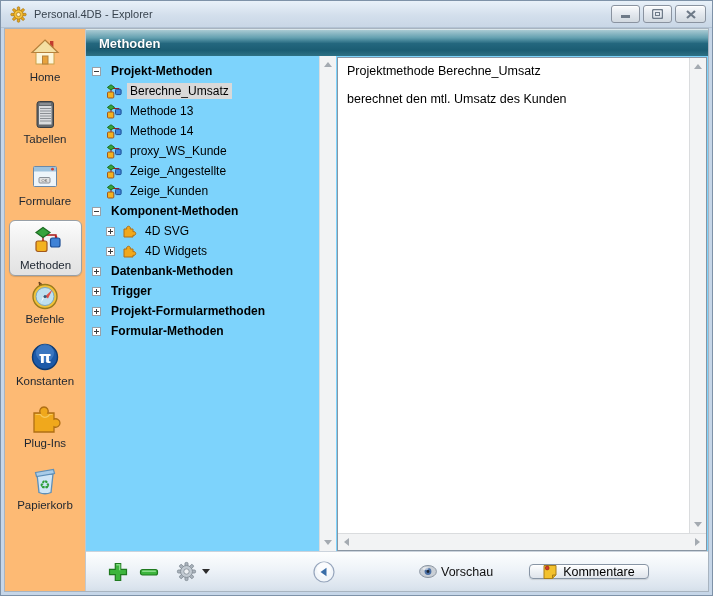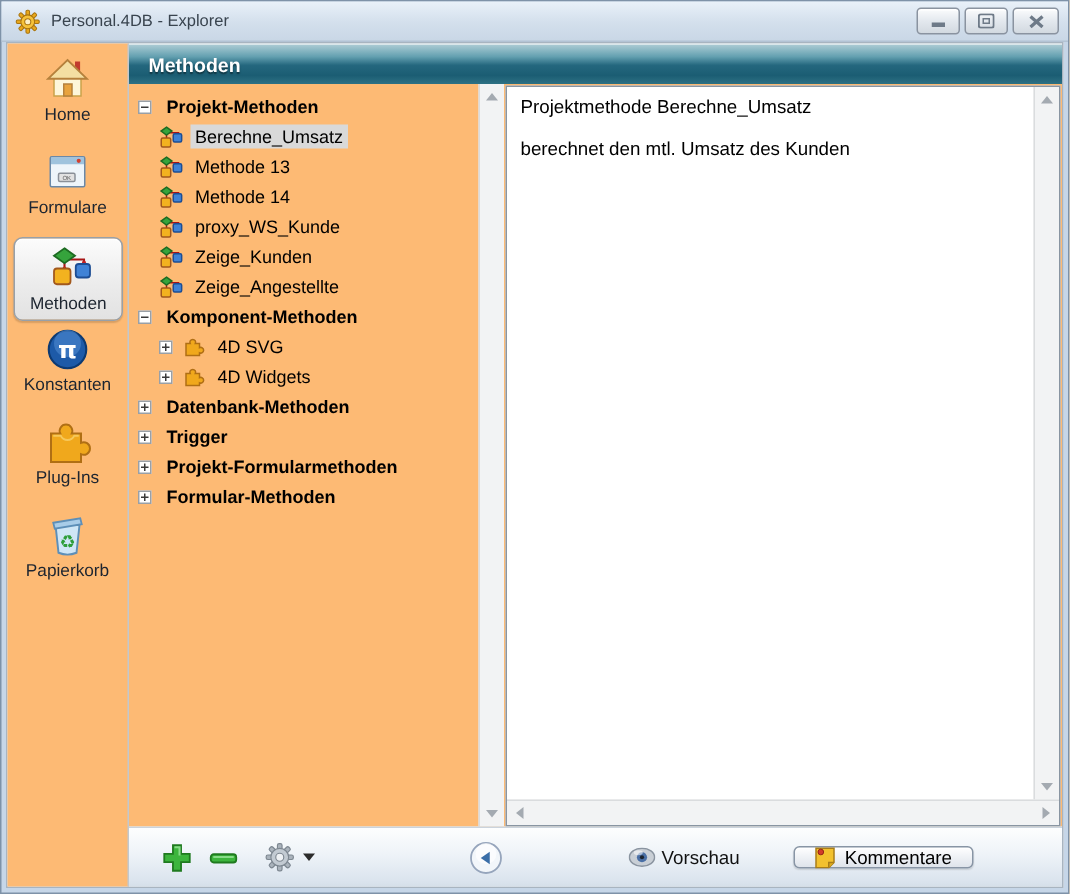--- a/index.html
+++ b/index.html
@@ -65,21 +65,21 @@
   
   .main { flex:1; display:flex; flex-direction:column; min-width:0; }
   .section-header {
     height:27px; flex:0 0 27px;
     background:linear-gradient(#a9cad3 0%, #63a0b0 30%, #24677e 52%, #1b5d73 78%, #2e7184 100%);
     border-top:1px solid #d9e6ea;
     color:#ffffff; font-weight:bold; font-size:13px;
     display:flex; align-items:center; padding-left:13px;
     text-shadow:0 1px 1px rgba(0,0,0,.45);
   }
-  .content { flex:1; display:flex; min-height:0; background:#fdba74; }
+  .content { flex:1; display:flex; min-height:0; background:#7dd3fc; }
   
   .tree-panel { width:250px; flex:0 0 250px; display:flex; }
   .tree { flex:1; padding-top:5px; overflow:hidden; }
   .trow { height:20px; display:flex; align-items:center; font-size:12px; color:#000; white-space:nowrap; }
   .trow.group { padding-left:6px; font-weight:bold; }
   .trow.child-method { padding-left:20px; }
   .trow.child-comp { padding-left:20px; }
   .expbox {
     width:9px; height:9px; flex:0 0 9px;
     border:1px solid #99a0a7; background:#fff; position:relative; margin-right:7px;
@@ -184,20 +184,36 @@
         <div class="side-item">
           <svg class="icon32" viewBox="0 0 32 32">
             <rect x="21" y="4" width="3.4" height="7" fill="#c23b2e"></rect>
             <rect x="7" y="14" width="18" height="13" fill="#fdf6da" stroke="#c9a24a"></rect>
             <path d="M16 3 L29 15.5 H3 Z" fill="#f4dfa2" stroke="#b5813c" stroke-width="1.2"></path>
             <rect x="13.5" y="19" width="5.5" height="8" fill="#e8a33d" stroke="#b5813c"></rect>
           </svg>
           <span class="side-label">Home</span>
         </div>
 
+        <div class="side-item">
+          <svg class="icon32" viewBox="0 0 32 32">
+            <rect x="8" y="2.5" width="16.5" height="26" rx="2.5" fill="#63686d" stroke="#3a3e42"></rect>
+            <rect x="10" y="7" width="12.5" height="18.5" fill="#d9dcdf"></rect>
+            <rect x="10.5" y="4" width="11.5" height="2" fill="#8a8f94"></rect>
+            <g stroke="#8a8f94" stroke-width="1">
+              <line x1="11" y1="9.5" x2="22" y2="9.5"></line>
+                <line x1="11" y1="12" x2="22" y2="12"></line>
+              <line x1="11" y1="14.5" x2="22" y2="14.5"></line>
+                <line x1="11" y1="17" x2="22" y2="17"></line>
+              <line x1="11" y1="19.5" x2="22" y2="19.5"></line>
+                <line x1="11" y1="22" x2="22" y2="22"></line>
+            </g>
+          </svg>
+          <span class="side-label">Tabellen</span>
+        </div>
 
         <div class="side-item">
           <svg class="icon32" viewBox="0 0 32 32">
             <rect x="4.5" y="5.5" width="23" height="20" rx="1" fill="#eef5fa" stroke="#6a89a8"></rect>
             <rect x="5" y="6" width="22" height="4.5" fill="#9fc3dd"></rect>
             <circle cx="23.5" cy="8.2" r="1.4" fill="#d24030"></circle>
             <rect x="10" y="16.5" width="11" height="5.5" rx="1" fill="#e2e2e2" stroke="#8a9098"></rect>
             <text x="15.5" y="21" font-size="4" text-anchor="middle" fill="#555">OK</text>
           </svg>
           <span class="side-label">Formulare</span>
@@ -208,20 +224,31 @@
             <path d="M13 8 V22 M13 10 H26 V14" stroke="#a81616" stroke-width="1.4" fill="none"></path>
             <circle cx="13" cy="16" r="1.3" fill="#c42020"></circle>
             <circle cx="26" cy="12" r="1.3" fill="#c42020"></circle>
             <polygon points="13,2.5 20,7.5 13,12.5 6,7.5" fill="#35a33c" stroke="#1d6b22" stroke-width="1.2"></polygon>
             <rect x="6" y="16" width="11" height="10.5" rx="2" fill="#f3b21f" stroke="#a2581c" stroke-width="1.2"></rect>
             <rect x="20.5" y="13" width="9.5" height="9" rx="2" fill="#3f82d6" stroke="#1c4d94" stroke-width="1.2"></rect>
           </svg>
           <span class="side-label">Methoden</span>
         </div>
 
+        <div class="side-item">
+          <svg class="icon32" viewBox="0 0 32 32">
+            <polygon points="10,3 15,7 11,9" fill="#8a5a2a" stroke="#5e3c18"></polygon>
+            <circle cx="16" cy="17.5" r="12" fill="#f0c23a" stroke="#9a7a1c" stroke-width="1.4"></circle>
+            <circle cx="16" cy="17.5" r="9" fill="#bfe0f0" stroke="#7aa8c4"></circle>
+            <polygon points="16,17.5 23.5,10.5 19,19.5" fill="#e05048"></polygon>
+            <polygon points="16,17.5 12,23.5 14.5,16" fill="#f8f8f8"></polygon>
+            <circle cx="16" cy="17.5" r="1.6" fill="#355a78"></circle>
+          </svg>
+          <span class="side-label">Befehle</span>
+        </div>
 
         <div class="side-item">
           <svg class="icon32" viewBox="0 0 32 32">
             <circle cx="16" cy="16" r="12.5" fill="#1d5aa8" stroke="#0d3a72" stroke-width="1.4"></circle>
             <circle cx="16" cy="12" r="9" fill="#4a86cc" opacity="0.65"></circle>
             <text x="16" y="21.5" font-size="16" font-weight="bold" text-anchor="middle" fill="#ffffff" font-family="DejaVu Sans, sans-serif">π</text>
           </svg>
           <span class="side-label">Konstanten</span>
         </div>
 
@@ -299,31 +326,31 @@
                 <span class="tlabel">proxy_WS_Kunde</span>
               </div>
 
               <div class="trow child-method">
                 <svg class="micon" viewBox="0 0 16 15">
                   <path d="M5 4 V11 M5 4.5 H13 V7" stroke="#a81616" stroke-width="1" fill="none"></path>
                   <polygon points="5,0.8 8.6,3.4 5,6 1.4,3.4" fill="#35a33c" stroke="#1d6b22"></polygon>
                   <rect x="1.5" y="8" width="6.3" height="6" rx="1" fill="#f3b21f" stroke="#a2581c"></rect>
                   <rect x="9.5" y="5.2" width="5.6" height="5.4" rx="1" fill="#3f82d6" stroke="#1c4d94"></rect>
                 </svg>
+                <span class="tlabel">Zeige_Angestellte</span>
+              </div>
+
+              <div class="trow child-method">
+                <svg class="micon" viewBox="0 0 16 15">
+                  <path d="M5 4 V11 M5 4.5 H13 V7" stroke="#a81616" stroke-width="1" fill="none"></path>
+                  <polygon points="5,0.8 8.6,3.4 5,6 1.4,3.4" fill="#35a33c" stroke="#1d6b22"></polygon>
+                  <rect x="1.5" y="8" width="6.3" height="6" rx="1" fill="#f3b21f" stroke="#a2581c"></rect>
+                  <rect x="9.5" y="5.2" width="5.6" height="5.4" rx="1" fill="#3f82d6" stroke="#1c4d94"></rect>
+                </svg>
                 <span class="tlabel">Zeige_Kunden</span>
-              </div>
-
-              <div class="trow child-method">
-                <svg class="micon" viewBox="0 0 16 15">
-                  <path d="M5 4 V11 M5 4.5 H13 V7" stroke="#a81616" stroke-width="1" fill="none"></path>
-                  <polygon points="5,0.8 8.6,3.4 5,6 1.4,3.4" fill="#35a33c" stroke="#1d6b22"></polygon>
-                  <rect x="1.5" y="8" width="6.3" height="6" rx="1" fill="#f3b21f" stroke="#a2581c"></rect>
-                  <rect x="9.5" y="5.2" width="5.6" height="5.4" rx="1" fill="#3f82d6" stroke="#1c4d94"></rect>
-                </svg>
-                <span class="tlabel">Zeige_Angestellte</span>
               </div>
 
               <div class="trow group">
                 <span class="expbox"></span>
                 <span class="tlabel">Komponent-Methoden</span>
               </div>
 
               <div class="trow child-comp">
                 <span class="expbox plus"></span>
                 <svg class="picon" viewBox="0 0 15 14">

